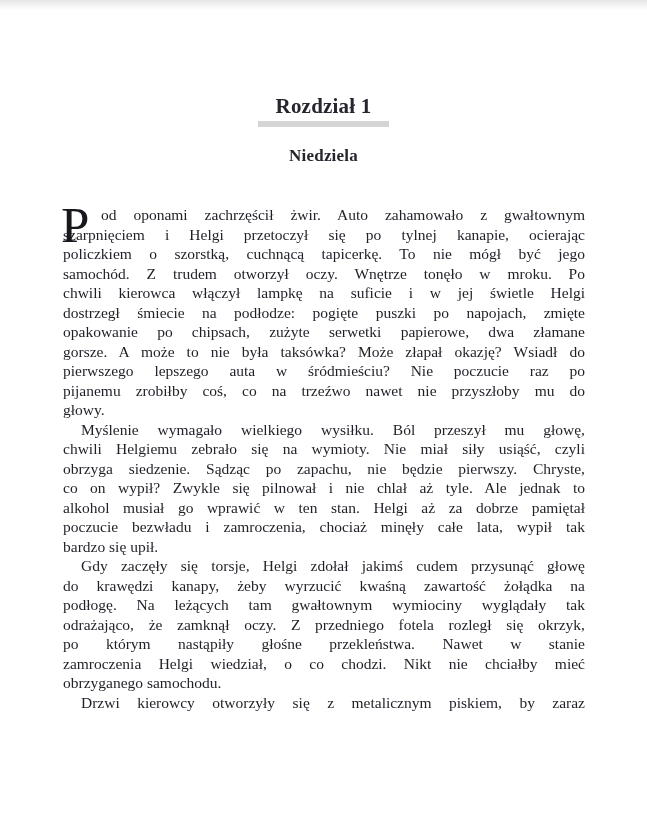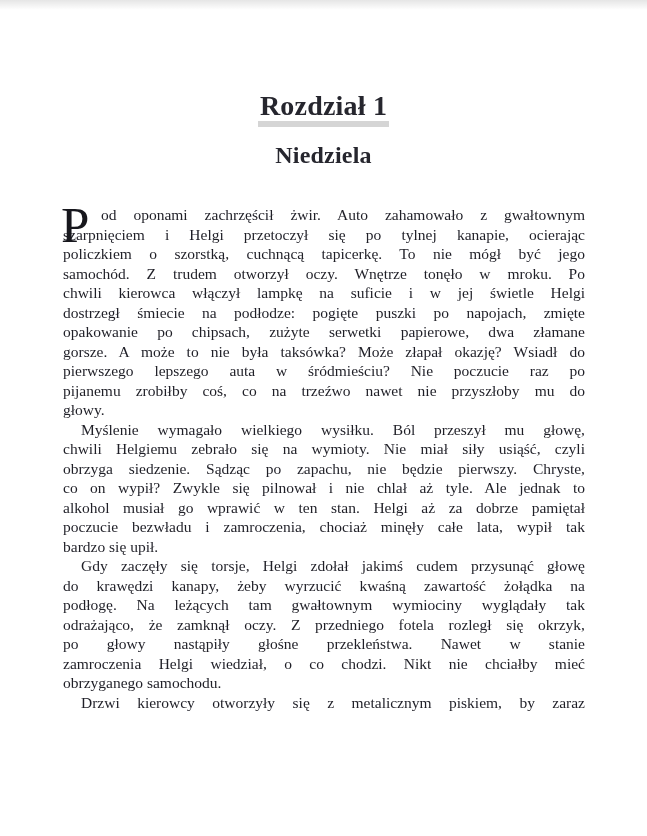--- a/index.html
+++ b/index.html
@@ -20,37 +20,37 @@
     position: absolute;
     top: 0; left: 0; right: 0;
     height: 10px;
     background: linear-gradient(to bottom, rgba(0,0,0,0.10), rgba(0,0,0,0));
     pointer-events: none;
   }
   .chapter-heading {
     margin: 0;
     padding-top: 94px;
     text-align: center;
-    font-size: 28px;
+    font-size: 21px;
     line-height: 24px;
     font-weight: bold;
     color: #26262e;
     letter-spacing: 0.2px;
   }
   .chapter-divider {
     width: 131px;
     height: 6px;
     background: #d5d5d5;
     margin: 3px auto 0 auto;
   }
   .chapter-title {
     margin: 0;
     margin-top: 17px;
     text-align: center;
-    font-size: 24px;
+    font-size: 17px;
     line-height: 23px;
     font-weight: bold;
     color: #26262e;
     letter-spacing: 0.2px;
   }
   .body-text {
     width: 522px;
     margin: 38px 0 0 63px;
     font-size: 15.5px;
     line-height: 19.5px;
@@ -123,21 +123,21 @@
         <div class="line">co on wypił? Zwykle się pilnował i nie chlał aż tyle. Ale jednak to</div>
         <div class="line">alkohol musiał go wprawić w ten stan. Helgi aż za dobrze pamiętał</div>
         <div class="line">poczucie bezwładu i zamroczenia, chociaż minęły całe lata, wypił tak</div>
         <div class="line last">bardzo się upił.</div>
       </div>
       <div class="paragraph">
         <div class="line indent">Gdy zaczęły się torsje, Helgi zdołał jakimś cudem przysunąć głowę</div>
         <div class="line">do krawędzi kanapy, żeby wyrzucić kwaśną zawartość żołądka na</div>
         <div class="line">podłogę. Na leżących tam gwałtownym wymiociny wyglądały tak</div>
         <div class="line">odrażająco, że zamknął oczy. Z przedniego fotela rozległ się okrzyk,</div>
-        <div class="line">po głowy nastąpiły głośne przekleństwa. Nawet w stanie</div>
+        <div class="line">po którym nastąpiły głośne przekleństwa. Nawet w stanie</div>
         <div class="line">zamroczenia Helgi wiedział, o co chodzi. Nikt nie chciałby mieć</div>
         <div class="line last">obrzyganego samochodu.</div>
       </div>
       <div class="paragraph justify-last">
         <div class="line last indent">Drzwi kierowcy otworzyły się z metalicznym piskiem, by zaraz</div>
       </div>
     </div>
 </div>
 
 </body></html>

